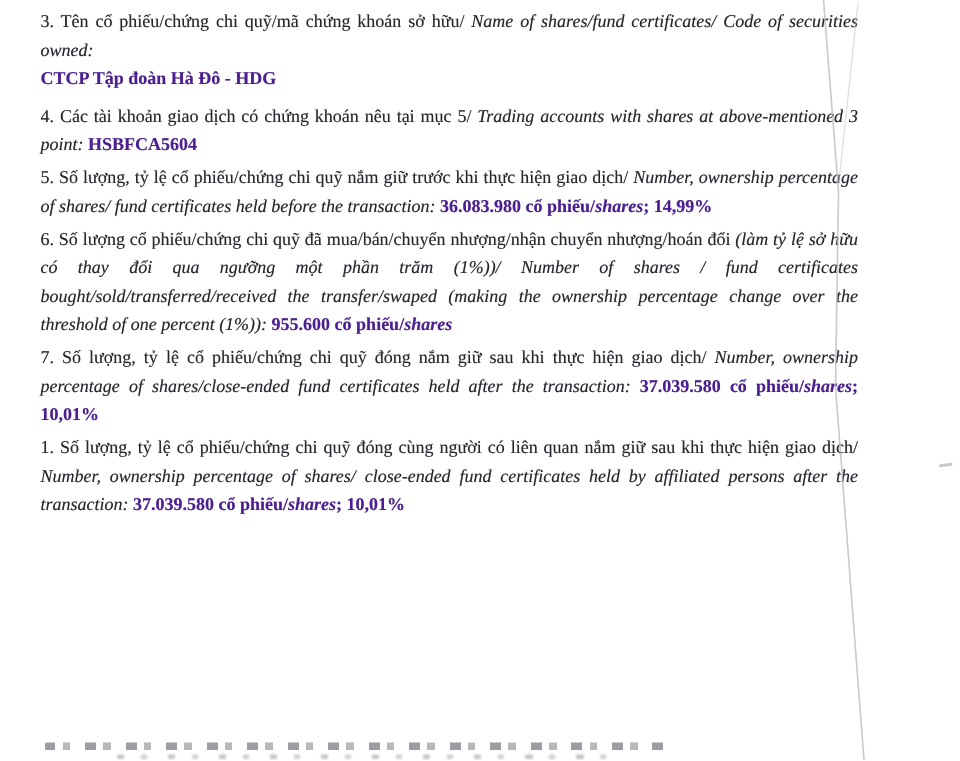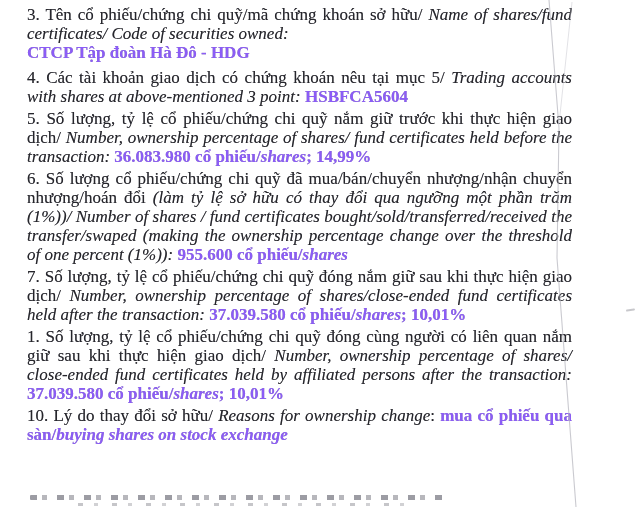--- a/index.html
+++ b/index.html
@@ -7,31 +7,31 @@
     width: 640px; height: 507px;
     background: #ffffff;
     overflow: hidden;
   }
   body { position: relative; }
   .doc-page {
     position: absolute; inset: 0;
     padding: 5px 68px 0 27px;
     box-sizing: border-box;
     font-family: "Liberation Serif", "DejaVu Serif", serif;
-    font-size: 17px;
+    font-size: 12px;
     line-height: 19px;
     color: #26262c;
     text-align: justify;
     text-shadow: 0 0 0.5px rgba(40,40,50,0.45);
   }
   .doc-page p { margin: 0 0 3px 0; }
   .doc-page p.mb0 { margin-bottom: 0; }
   .doc-page p.mb6 { margin-bottom: 6px; }
   .it { font-style: italic; }
-  .bd { font-weight: bold; color: #8b5cf6; }
+  .bd { font-weight: bold; color: #4c1d95; }
   
   .scan-artifacts {
     position: absolute; left: 0; top: 0;
     width: 640px; height: 507px;
     pointer-events: none;
   }
   
   .scan-speck {
     position: absolute;
     left: 626px; top: 309px;
@@ -67,21 +67,20 @@
 
 <div class="doc-page">
   <div>
       <p class="mb0"><span>3. Tên cổ phiếu/chứng chi quỹ/mã chứng khoán sở hữu/ </span><span class="it">Name of shares/fund certificates/ Code of securities owned:</span></p>
       <p class="mb6"><span class="bd">CTCP Tập đoàn Hà Đô - HDG</span></p>
       <p><span>4. Các tài khoản giao dịch có chứng khoán nêu tại mục 5/ </span><span class="it">Trading accounts with shares at above-mentioned 3 point: </span><span class="bd">HSBFCA5604</span></p>
       <p><span>5. Số lượng, tỷ lệ cổ phiếu/chứng chi quỹ nắm giữ trước khi thực hiện giao dịch/ </span><span class="it">Number, ownership percentage of shares/ fund certificates held before the transaction: </span><span class="bd">36.083.980 cổ phiếu/</span><span class="bd it">shares</span><span class="bd">; 14,99%</span></p>
       <p><span>6. Số lượng cổ phiếu/chứng chi quỹ đã mua/bán/chuyển nhượng/nhận chuyển nhượng/hoán đổi </span><span class="it">(làm tỷ lệ sở hữu có thay đổi qua ngưỡng một phần trăm (1%))/ Number of shares / fund certificates bought/sold/transferred/received the transfer/swaped (making the ownership percentage change over the threshold of one percent (1%)): </span><span class="bd">955.600 cổ phiếu/</span><span class="bd it">shares</span></p>
       <p><span>7. Số lượng, tỷ lệ cổ phiếu/chứng chi quỹ đóng nắm giữ sau khi thực hiện giao dịch/ </span><span class="it">Number, ownership percentage of shares/close-ended fund certificates held after the transaction: </span><span class="bd">37.039.580 cổ phiếu/</span><span class="bd it">shares</span><span class="bd">; 10,01%</span></p>
       <p><span>1. Số lượng, tỷ lệ cổ phiếu/chứng chi quỹ đóng cùng người có liên quan nắm giữ sau khi thực hiện giao dịch/ </span><span class="it">Number, ownership percentage of shares/ close-ended fund certificates held by affiliated persons after the transaction: </span><span class="bd">37.039.580 cổ phiếu/</span><span class="bd it">shares</span><span class="bd">; 10,01%</span></p>
-      <p><span>10. Lý do thay đổi sở hữu/ </span><span class="it">Reasons for ownership change</span><span>: </span><span class="bd">mua cổ phiếu qua sàn/</span><span class="bd it">buying shares on stock exchange</span></p>
     </div>
 </div>
 
 <svg class="scan-artifacts" width="640" height="507" viewBox="0 0 640 507" xmlns="http://www.w3.org/2000/svg">
   <path d="M549,0 L559,128 L557,258 L576,507" stroke="#b8b8c0" stroke-width="1.1" fill="none" opacity="0.75"></path>
   <path d="M572,2 L559,124" stroke="#c4c4cb" stroke-width="0.9" fill="none" opacity="0.55"></path>
 </svg>
 <div class="scan-speck"></div>
 <div class="cropped-line-1"></div>
 <div class="cropped-line-2"></div>

